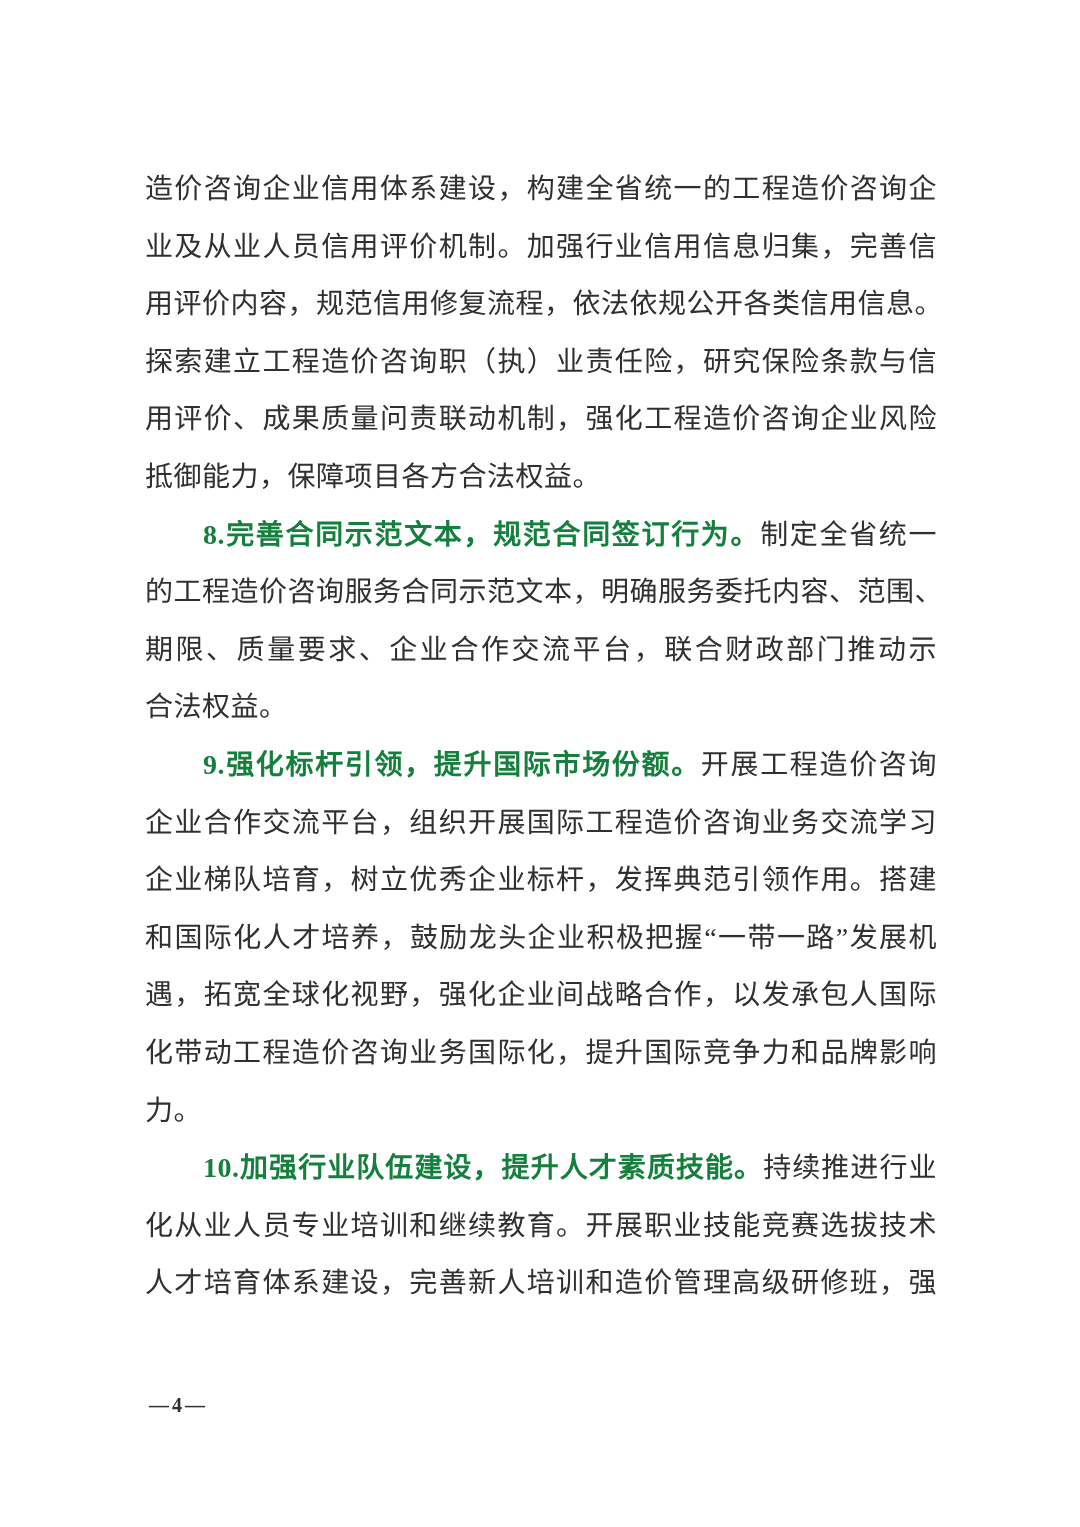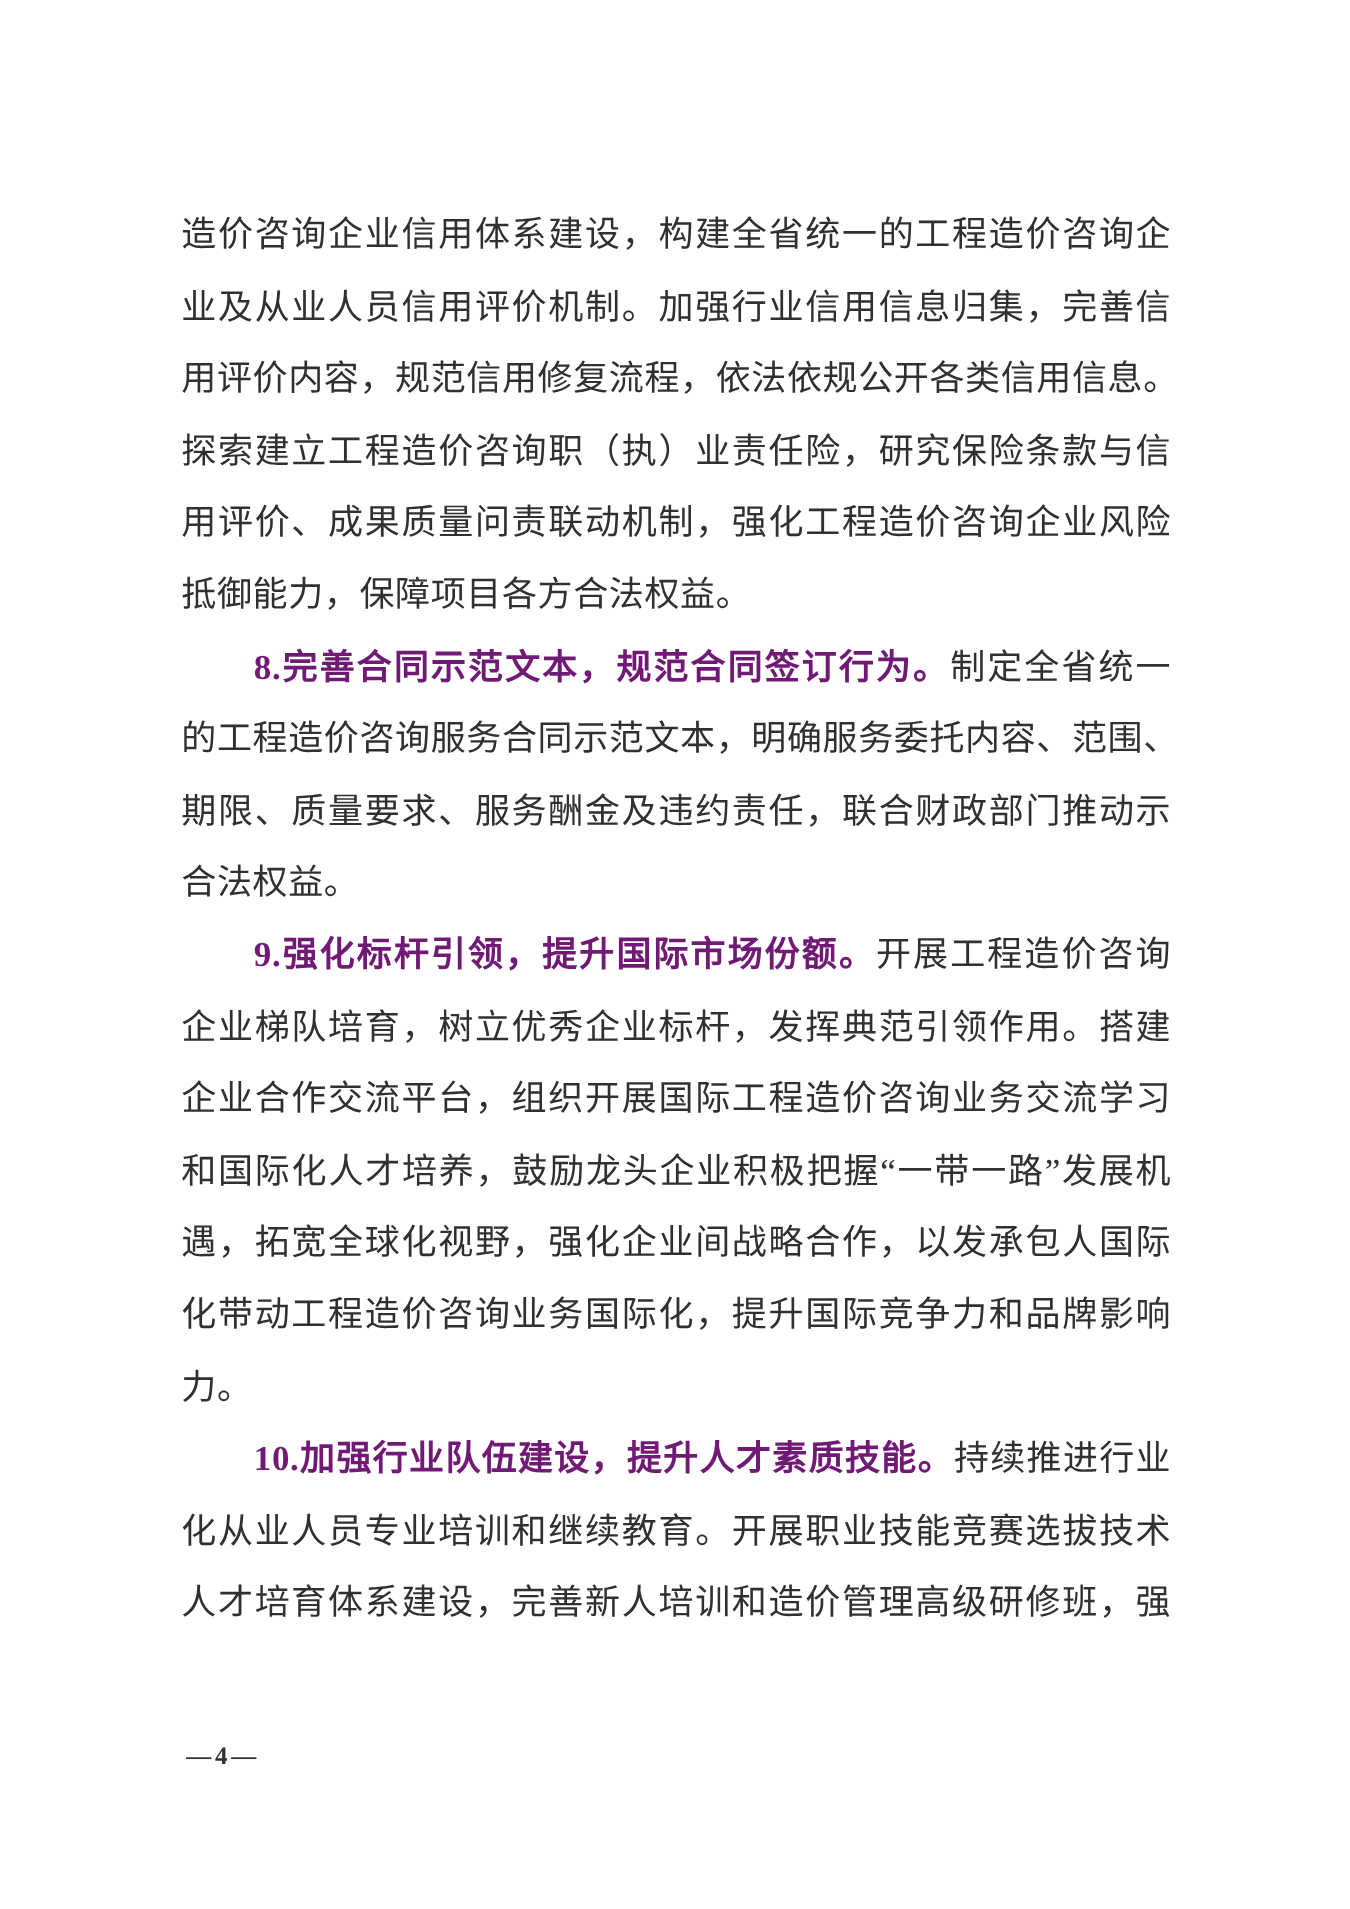--- a/index.html
+++ b/index.html
@@ -39,21 +39,21 @@
   }
   .line.left {
     text-align: center;
     text-align-last: left;
   }
   .line.indent {
     padding-left: 58px;
   }
   .seg-bold {
     font-weight: 700;
-    color: #701a75;
+    color: #15803d;
   }
   .seg-reg {
     font-weight: 400;
   }
   .page-number {
     position: absolute;
     left: 149px;
     top: 1392px;
     font-size: 20px;
     line-height: 26px;
@@ -68,25 +68,25 @@
 <div class="page">
   <div class="doc-body">
       <div class="line"><span class="seg-reg">造价咨询企业信用体系建设，构建全省统一的工程造价咨询企</span></div>
       <div class="line"><span class="seg-reg">业及从业人员信用评价机制。加强行业信用信息归集，完善信</span></div>
       <div class="line"><span class="seg-reg">用评价内容，规范信用修复流程，依法依规公开各类信用信息。</span></div>
       <div class="line"><span class="seg-reg">探索建立工程造价咨询职（执）业责任险，研究保险条款与信</span></div>
       <div class="line"><span class="seg-reg">用评价、成果质量问责联动机制，强化工程造价咨询企业风险</span></div>
       <div class="line left"><span class="seg-reg">抵御能力，保障项目各方合法权益。</span></div>
       <div class="line indent"><span class="seg-bold">8.完善合同示范文本，规范合同签订行为。</span><span class="seg-reg">制定全省统一</span></div>
       <div class="line"><span class="seg-reg">的工程造价咨询服务合同示范文本，明确服务委托内容、范围、</span></div>
-      <div class="line"><span class="seg-reg">期限、质量要求、服务酬金及违约责任，联合财政部门推动示</span></div>
+      <div class="line"><span class="seg-reg">期限、质量要求、企业合作交流平台，联合财政部门推动示</span></div>
       <div class="line left"><span class="seg-reg">合法权益。</span></div>
       <div class="line indent"><span class="seg-bold">9.强化标杆引领，提升国际市场份额。</span><span class="seg-reg">开展工程造价咨询</span></div>
+      <div class="line"><span class="seg-reg">企业合作交流平台，组织开展国际工程造价咨询业务交流学习</span></div>
       <div class="line"><span class="seg-reg">企业梯队培育，树立优秀企业标杆，发挥典范引领作用。搭建</span></div>
-      <div class="line"><span class="seg-reg">企业合作交流平台，组织开展国际工程造价咨询业务交流学习</span></div>
       <div class="line"><span class="seg-reg">和国际化人才培养，鼓励龙头企业积极把握“一带一路”发展机</span></div>
       <div class="line"><span class="seg-reg">遇，拓宽全球化视野，强化企业间战略合作，以发承包人国际</span></div>
       <div class="line"><span class="seg-reg">化带动工程造价咨询业务国际化，提升国际竞争力和品牌影响</span></div>
       <div class="line left"><span class="seg-reg">力。</span></div>
       <div class="line indent"><span class="seg-bold">10.加强行业队伍建设，提升人才素质技能。</span><span class="seg-reg">持续推进行业</span></div>
       <div class="line"><span class="seg-reg">化从业人员专业培训和继续教育。开展职业技能竞赛选拔技术</span></div>
       <div class="line"><span class="seg-reg">人才培育体系建设，完善新人培训和造价管理高级研修班，强</span></div>
     </div>
   <div class="page-number">— 4 —</div>
 </div>

